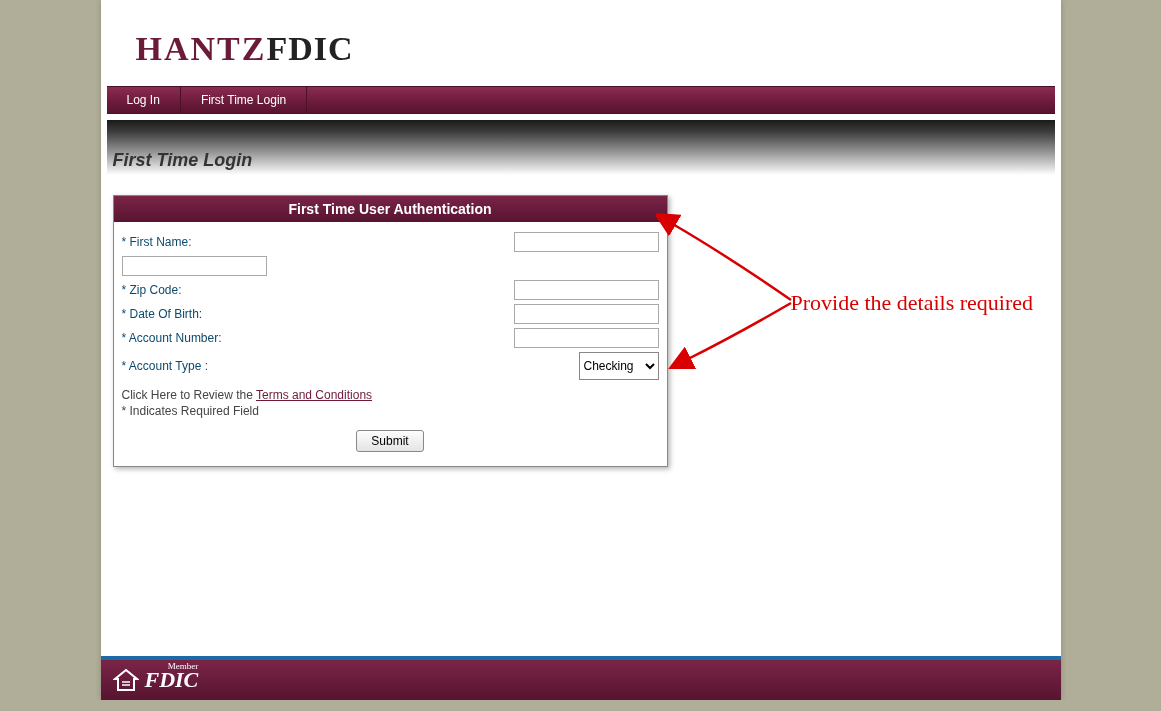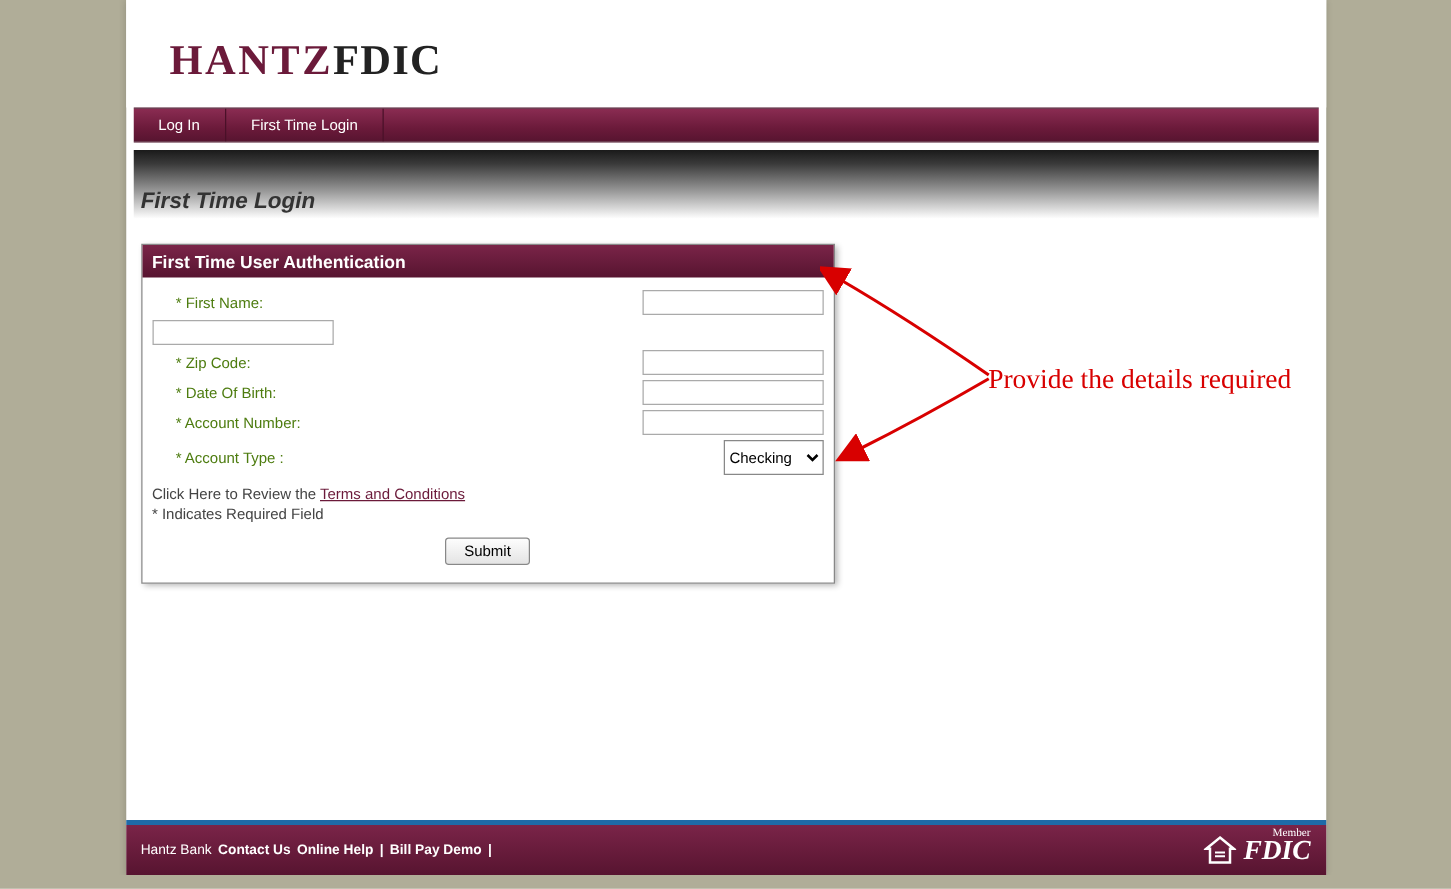--- a/index.html
+++ b/index.html
@@ -77,34 +77,34 @@
     box-shadow: 2px 2px 5px rgba(0,0,0,0.3);
     background: #fff;
   }
   .form-header {
     background: #6b1a3a;
     background: linear-gradient(to bottom,#7a2448 0%, #571430 100%);
     color: #fff;
     font-weight: bold;
     font-size: 14px;
     padding: 5px 8px;
+    text-align: center;
   }
   .form-body {
     padding: 6px 8px 14px 8px;
   }
   .row {
     display: flex;
     align-items: center;
     margin: 4px 0;
   }
   .row label {
     flex: 1;
     font-size: 12px;
-    color: #4d7c0f;
-    margin-left: 19px;
+    color: #0c4a6e;
   }
   .row input[type=text], .row input[type=password] {
     width: 145px;
     height: 20px;
     border: 1px solid #aaa;
     padding: 1px 3px;
     font-size: 12px;
   }
   .row select {
     width: 80px;
@@ -270,28 +270,20 @@
         </marker>
       </defs>
       <path d="M 135,105 Q 70,60 15,28" stroke="#d80000" stroke-width="2.5" fill="none" marker-end="url(#ah)"></path>
       <path d="M 135,108 Q 80,140 30,165" stroke="#d80000" stroke-width="2.5" fill="none" marker-end="url(#ah)"></path>
     </svg>
     <div class="annotation">Provide the details required</div>
 
   </div>
 
   <div class="footer">
-    <div class="links">
-      <span>Hantz Bank</span>
-      <a href="#" class="bold">Contact Us</a>
-      <a href="#" class="bold">Online Help</a>
-      <span class="bold"> | </span>
-      <a href="#" class="bold">Bill Pay Demo</a>
-      <span class="bold"> | </span>
-    </div>
     <div class="badges">
       <span class="ehl-icon">
         <svg width="26" height="24" viewBox="0 0 26 24">
           <path d="M13 2 L24 11 L21 11 L21 22 L5 22 L5 11 L2 11 Z" fill="none" stroke="#fff" stroke-width="2"></path>
           <line x1="9" y1="14" x2="17" y2="14" stroke="#fff" stroke-width="1.5"></line>
           <line x1="9" y1="17" x2="17" y2="17" stroke="#fff" stroke-width="1.5"></line>
         </svg>
       </span>
       <span class="fdic">
         <span class="member">Member</span>

